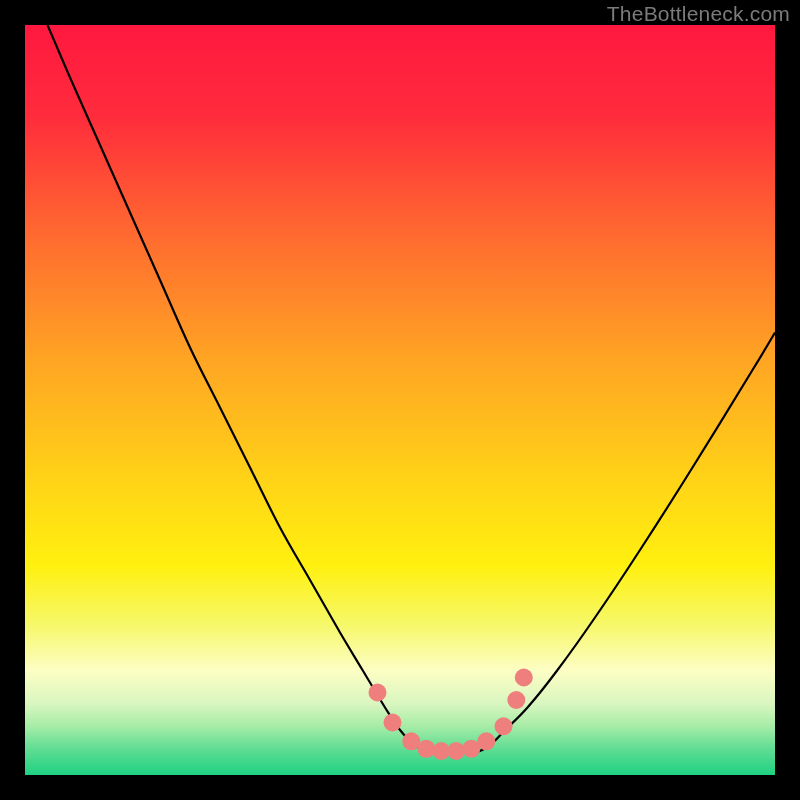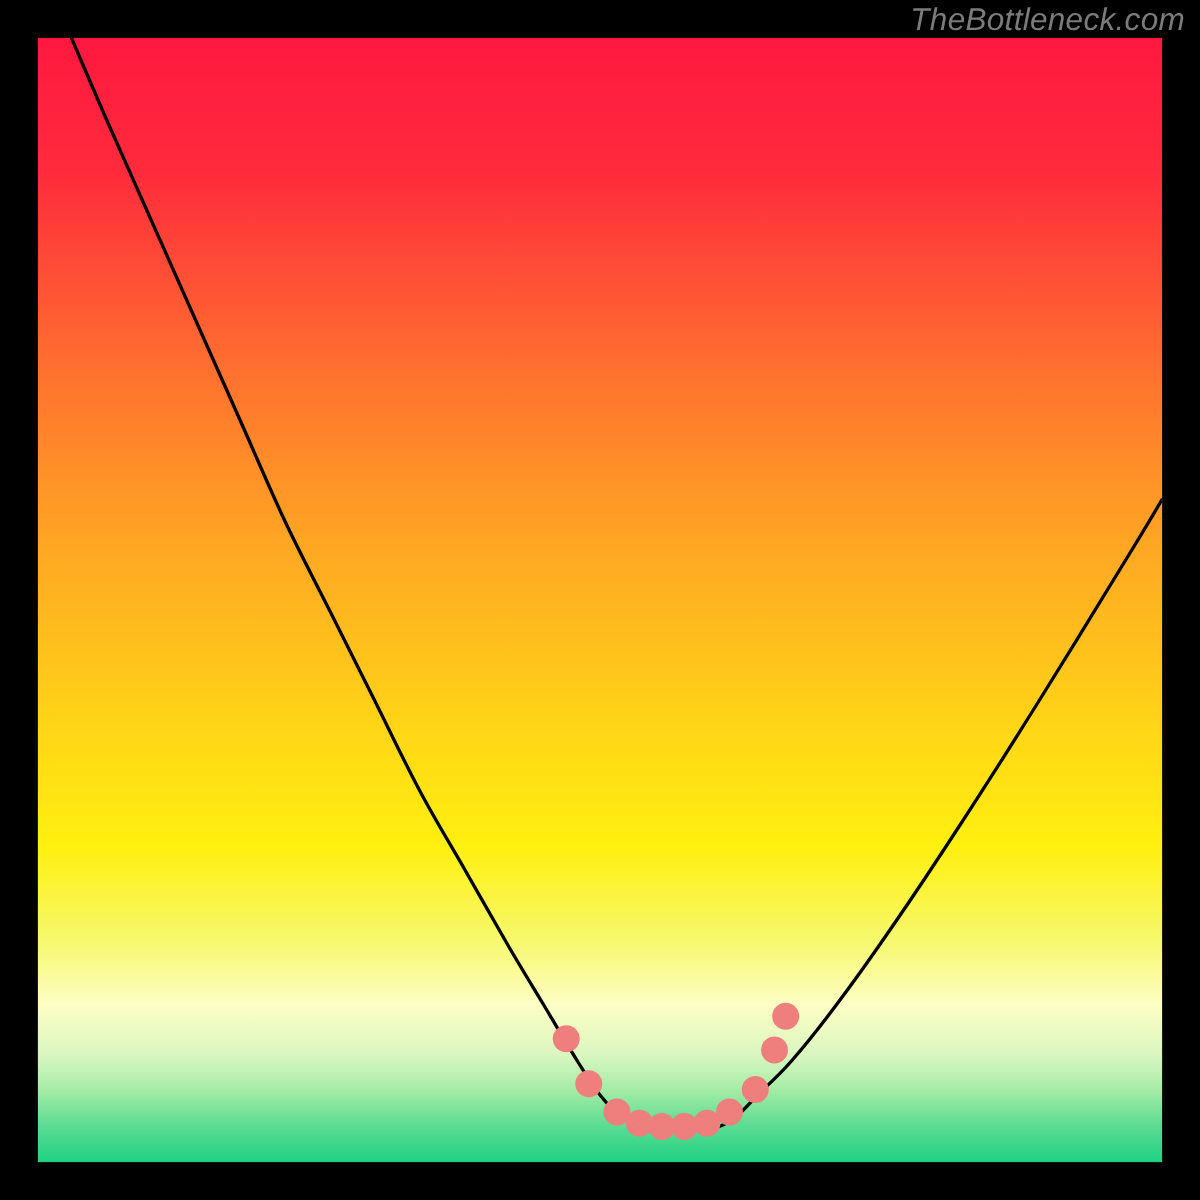--- a/index.html
+++ b/index.html
@@ -10,21 +10,20 @@
     background: #000;
     overflow: hidden;
     font-family: Arial, Helvetica, sans-serif;
   }
   .frame {
     position: absolute;
     top: 0; left: 0;
     width: 800px;
     height: 607px;
     background: #000;
-    font-style: italic;
   }
   .plot {
     position: absolute;
     top: 25px;
     left: 25px;
     width: 750px;
     height: 750px;
     overflow: hidden;
   }
   .watermark {

